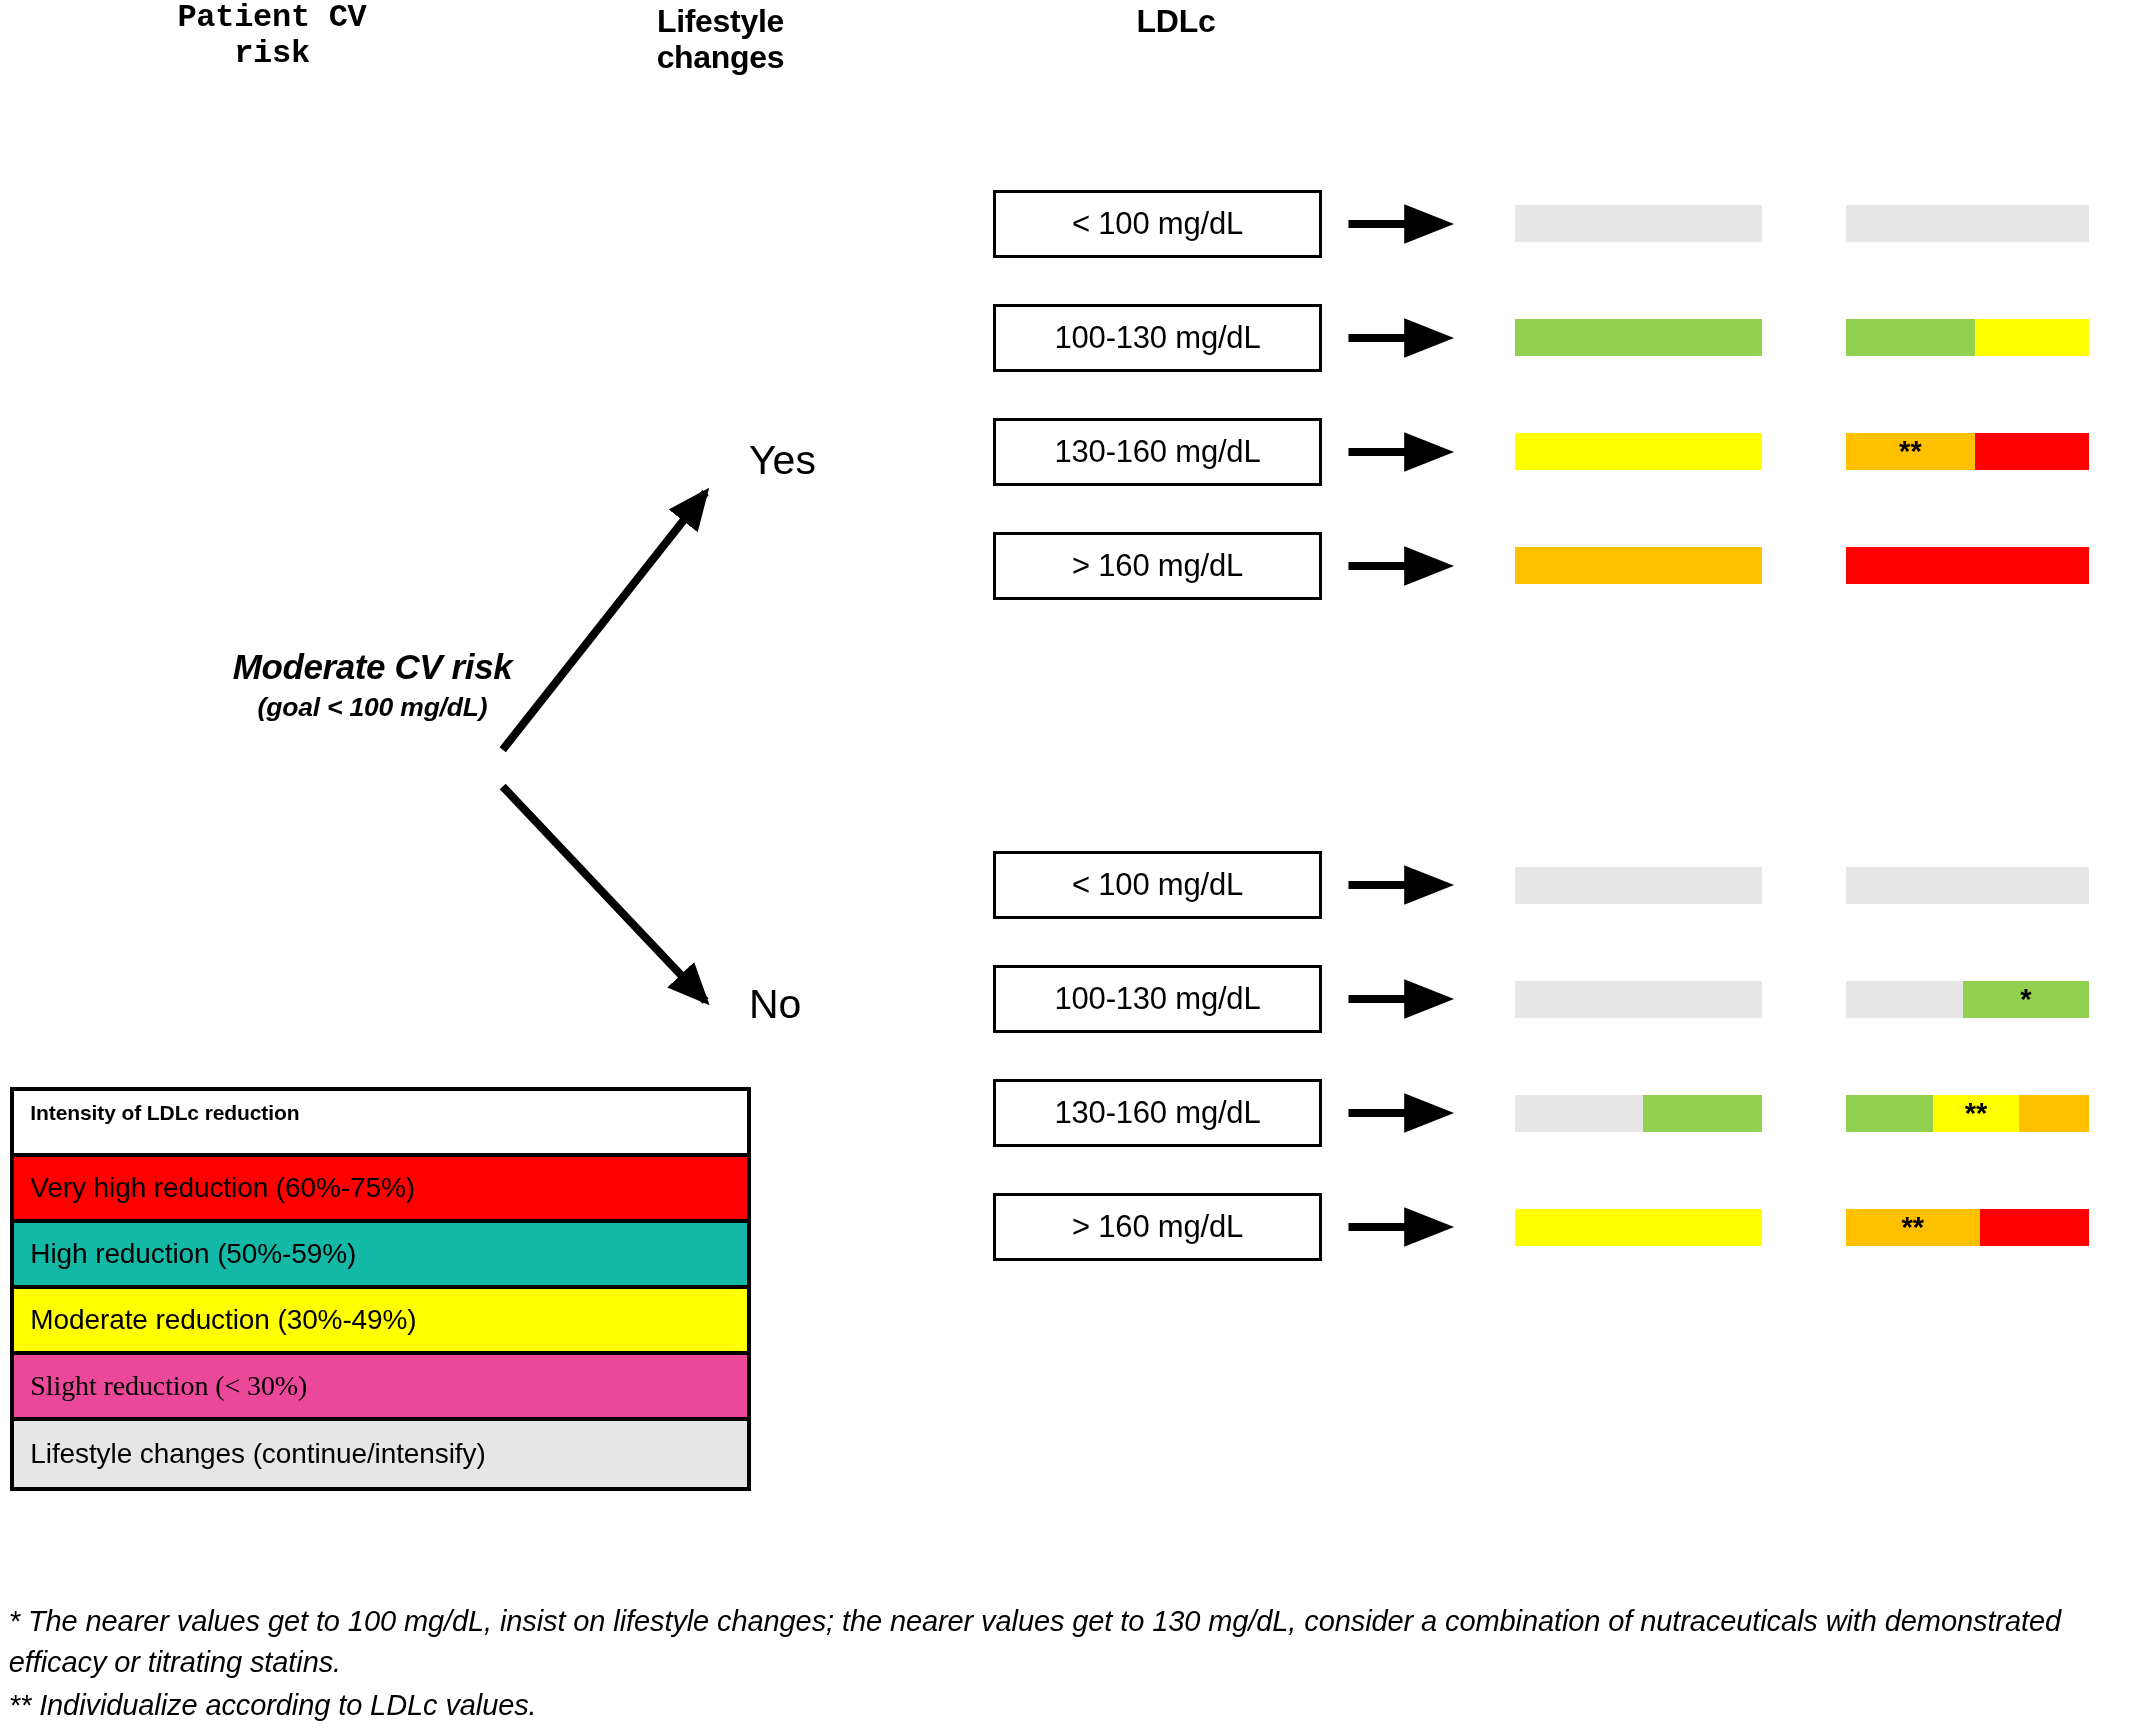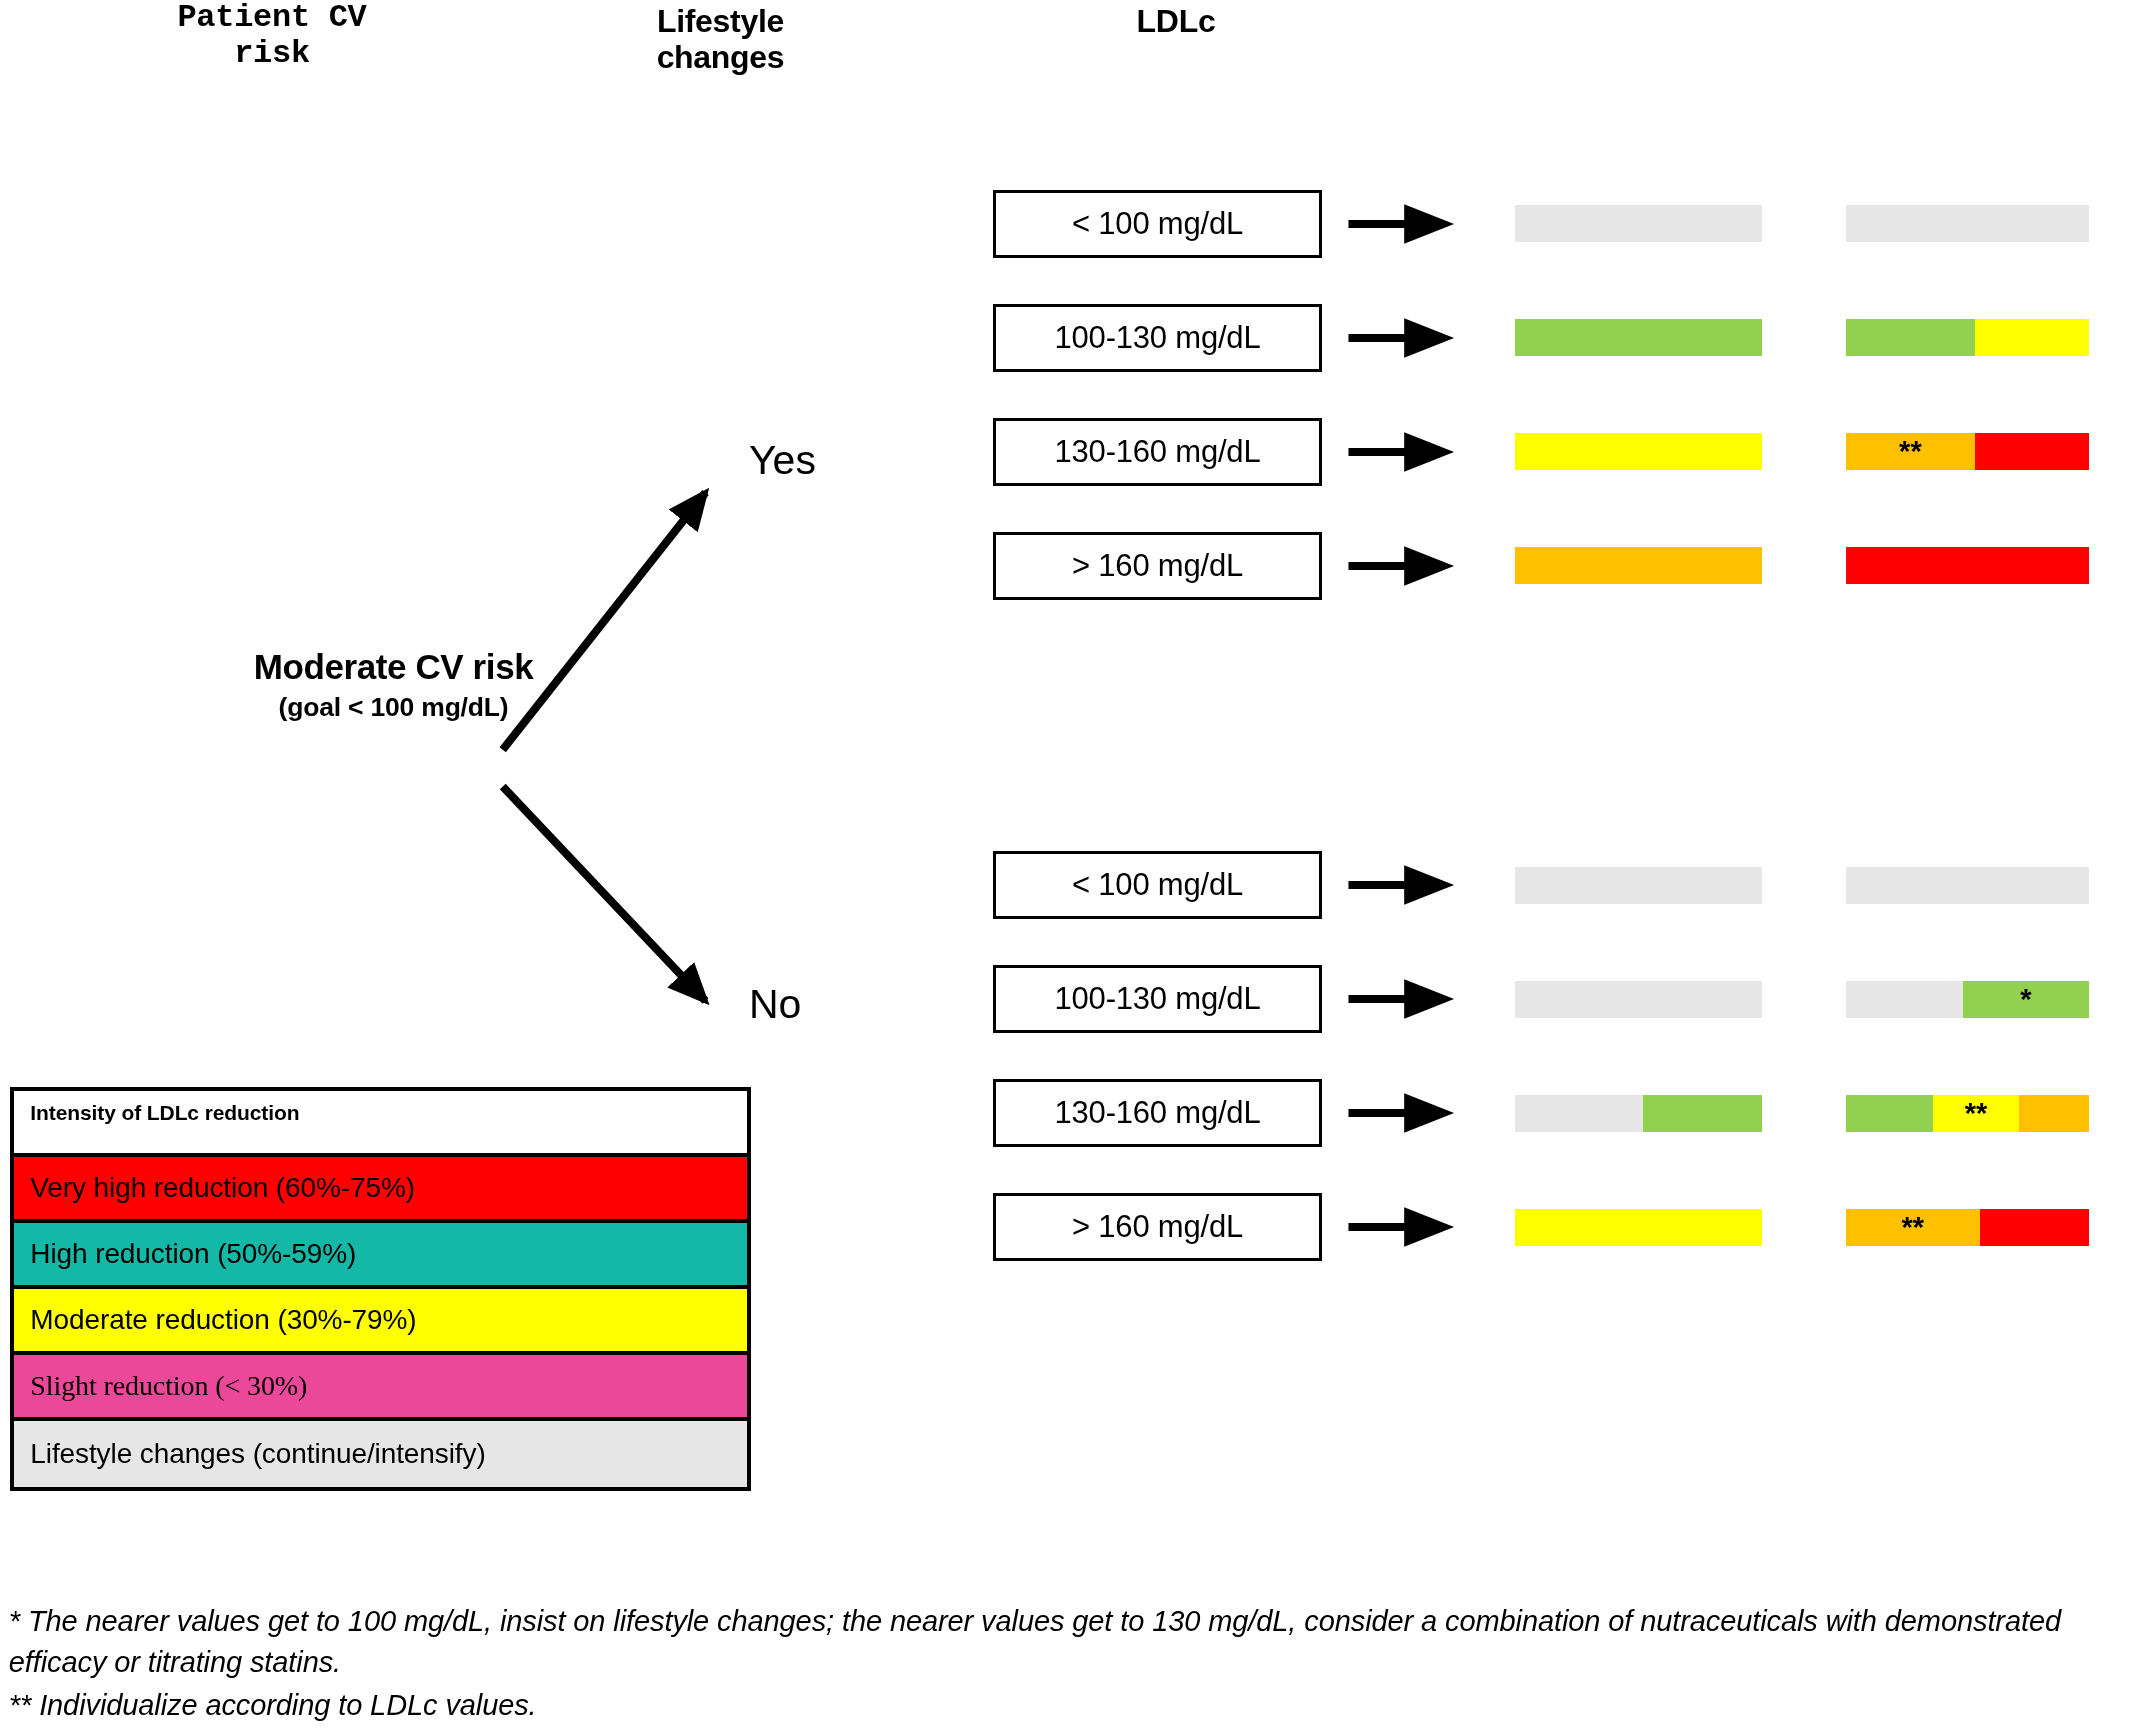--- a/index.html
+++ b/index.html
@@ -31,24 +31,25 @@
   }
   #hdr-risk   { left: 125px;  top: 0;  width: 294px; font-family: Liberation Mono, monospace; }
   #hdr-life   { left: 581px;  top: 4.4px;  width: 279px; }
   #hdr-ldlc   { left: 1029px; top: 4.4px;  width: 294px; }
   #hdr-init   { left: 1452px; top: 4.4px;  width: 382px; }
   #hdr-ctrl   { left: 1798px; top: 4.4px;  width: 353px; }
 
   
   #risk-node {
     position: absolute;
-    left: 158px;
+    left: 137px;
     top: 647px;
     width: 471px;
     text-align: center;
+    font-style: italic;
   }
   #risk-title {
     font-weight: bold;
     font-size: 35px;
     line-height: 1.15;
     letter-spacing: -0.4px;
   }
   #risk-goal {
     font-weight: bold;
     font-size: 26.5px;
@@ -280,21 +281,21 @@
         <div class="seg" style="background: rgb(255, 192, 0); width: 55%;">**</div>
         <div class="seg" style="background: rgb(255, 0, 0); width: 45%;"></div>
       </div>
     </div>
 
   <div id="legend">
     <div class="legend-row" id="legend-title">Intensity of LDLc reduction</div>
     <div id="legend-items">
         <div class="legend-row" style="background: rgb(255, 0, 0);">Very high reduction (60%-75%)</div>
         <div class="legend-row" style="background: #14b8a6;">High reduction (50%-59%)</div>
-        <div class="legend-row" style="background: rgb(255, 255, 0);">Moderate reduction (30%-79%)</div>
+        <div class="legend-row" style="background: rgb(255, 255, 0);">Moderate reduction (30%-49%)</div>
         <div class="legend-row" style="background: #ec4899; font-family: Liberation Serif, serif;">Slight reduction (&lt; 30%)</div>
         <div class="legend-row" style="background: rgb(230, 230, 230);">Lifestyle changes (continue/intensify)</div>
       </div>
   </div>
 
   <div id="footnotes">
     <p>* The nearer values get to 100 mg/dL, insist on lifestyle changes; the nearer values get to 130 mg/dL, consider a combination of nutraceuticals with demonstrated efficacy or titrating statins.</p>
     <p>** Individualize according to LDLc values.</p>
   </div>
 

